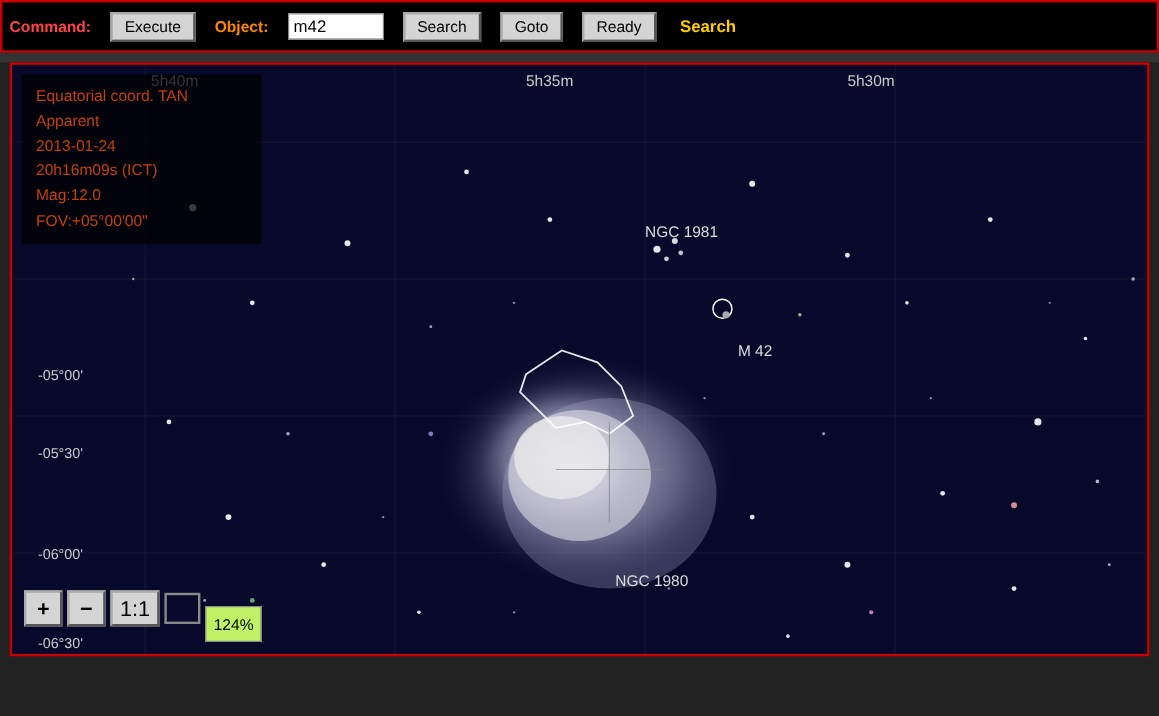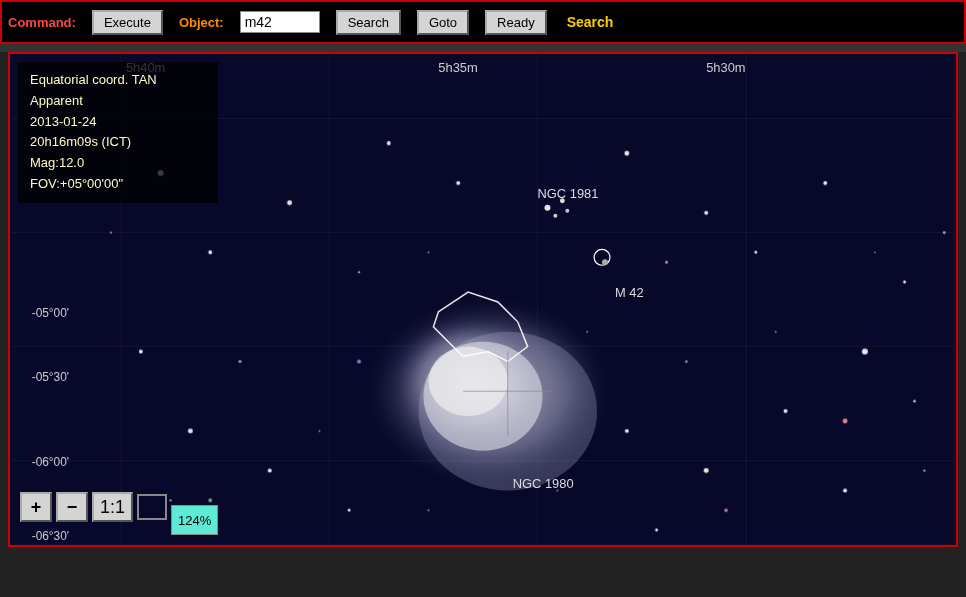--- a/index.html
+++ b/index.html
@@ -98,21 +98,21 @@
       overflow: hidden;
       background: #0a0a2a;
     }
 
     
     #info-overlay {
       position: absolute;
       top: 8px;
       left: 8px;
       background: rgba(0,0,0,0.75);
-      color: #fef9c3;
+      color: #c2410c;
       padding: 8px 12px;
       font-size: 13px;
       line-height: 1.6;
       z-index: 10;
       min-width: 200px;
     }
 
     
     #zoom-controls {
       position: absolute;
@@ -149,21 +149,21 @@
 
     .zoom-frame {
       background: transparent;
       border: 2px solid #888;
       width: 30px;
       height: 26px;
       cursor: pointer;
     }
 
     .zoom-percent {
-      background: #5eead4;
+      background: #bef264;
       border: 1px solid #888;
       padding: 2px 6px;
       font-size: 13px;
       height: 30px;
       display: flex;
       align-items: center;
       margin-top: 26px;
     }
 
     

